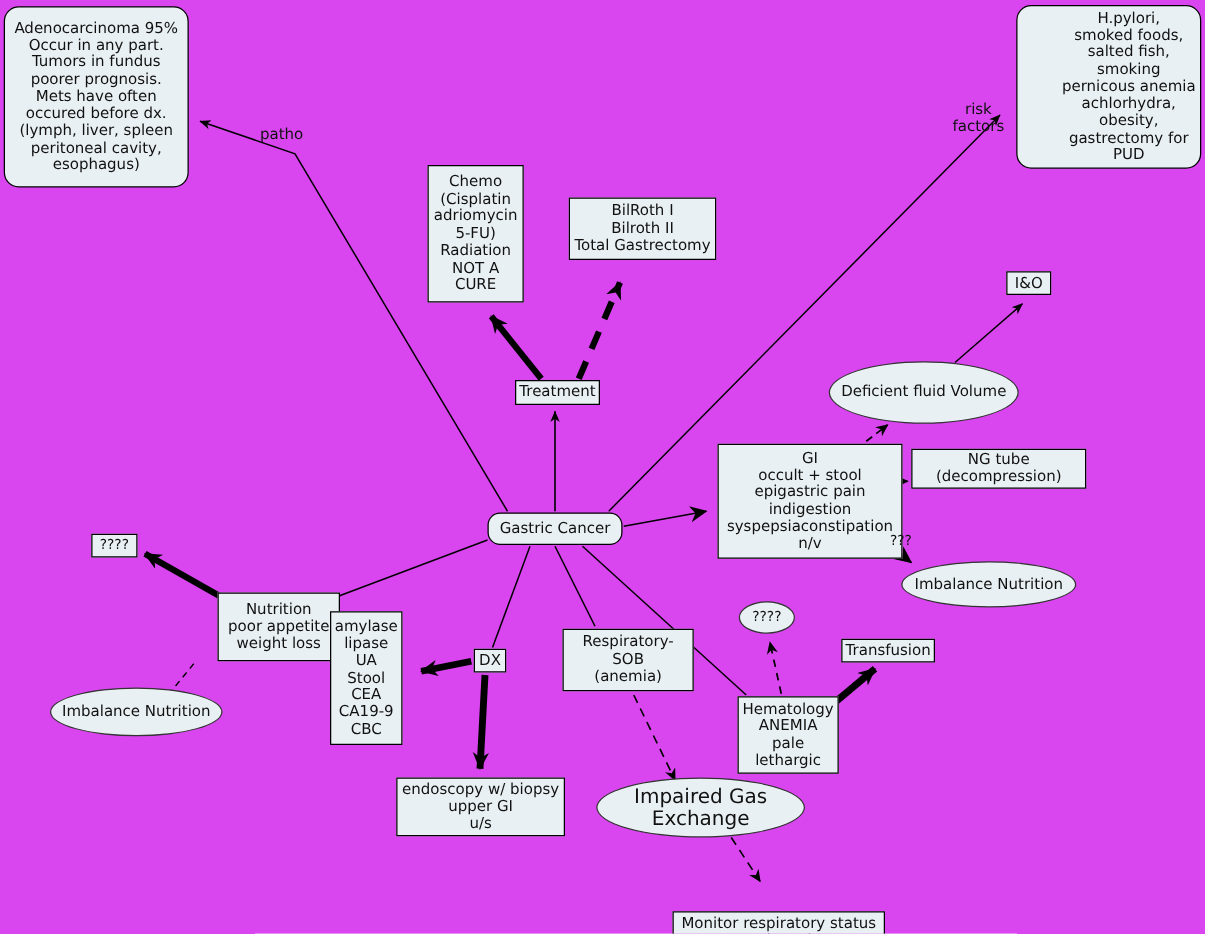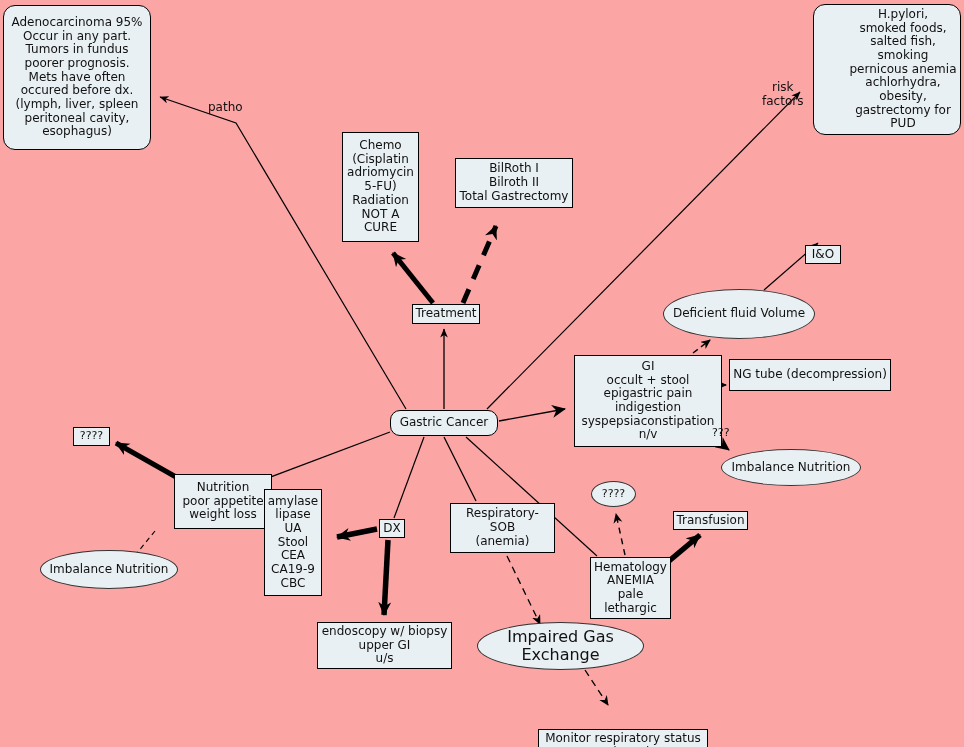--- a/index.html
+++ b/index.html
@@ -4,21 +4,21 @@
 <style>
   html, body {
     margin: 0;
     padding: 0;
     background: #ffffff;
   }
   #canvas {
     position: relative;
     width: 964px;
     height: 747px;
-    background: #fca5a5;
+    background: #d946ef;
     font-family: "DejaVu Sans", sans-serif;
     overflow: hidden;
   }
   #edges {
     position: absolute;
     left: 0;
     top: 0;
     width: 964px;
     height: 747px;
     pointer-events: none;
@@ -143,29 +143,29 @@
 (Cisplatin
 adriomycin
 5-FU)
 Radiation
 NOT A
 CURE</div>
       <div class="node" style="left: 455px; top: 158px; width: 118px; height: 50px; font-size: 12px;">BilRoth I
 Bilroth II
 Total Gastrectomy</div>
       <div class="node" style="left: 412px; top: 304px; width: 68px; height: 20px; font-size: 12px;">Treatment</div>
-      <div class="node" style="left: 805px; top: 217px; width: 36px; height: 19px; font-size: 12px; margin-top: 28px;">I&amp;O</div>
+      <div class="node" style="left: 805px; top: 217px; width: 36px; height: 19px; font-size: 12px;">I&amp;O</div>
       <div class="node ellipse" style="left: 663px; top: 289px; width: 152px; height: 50px; font-size: 12px;">Deficient fluid Volume</div>
       <div class="node" style="left: 574px; top: 355px; width: 148px; height: 92px; font-size: 12px;">GI
 occult + stool
 epigastric pain
 indigestion
 syspepsiaconstipation
 n/v</div>
-      <div class="node" style="left: 729px; top: 359px; width: 162px; height: 32px; font-size: 12px;">NG tube (decompression)</div>
+      <div class="node" style="left: 729px; top: 359px; width: 140px; height: 32px; font-size: 12px;">NG tube (decompression)</div>
       <div class="node ellipse" style="left: 721px; top: 449px; width: 140px; height: 37px; font-size: 12px;">Imbalance Nutrition</div>
       <div class="node pill" style="left: 390px; top: 410px; width: 108px; height: 26px; font-size: 12px;">Gastric Cancer</div>
       <div class="node" style="left: 73px; top: 427px; width: 37px; height: 19px; font-size: 11px;">????</div>
       <div class="node" style="left: 146px; top: 474px; width: 98px; height: 55px; font-size: 12px; margin-left: 28px;">Nutrition
 poor appetite
 weight loss</div>
       <div class="node ellipse" style="left: 40px; top: 550px; width: 138px; height: 39px; font-size: 12px;">Imbalance Nutrition</div>
       <div class="node" style="left: 264px; top: 489px; width: 58px; height: 107px; font-size: 12px;">amylase
 lipase
 UA

